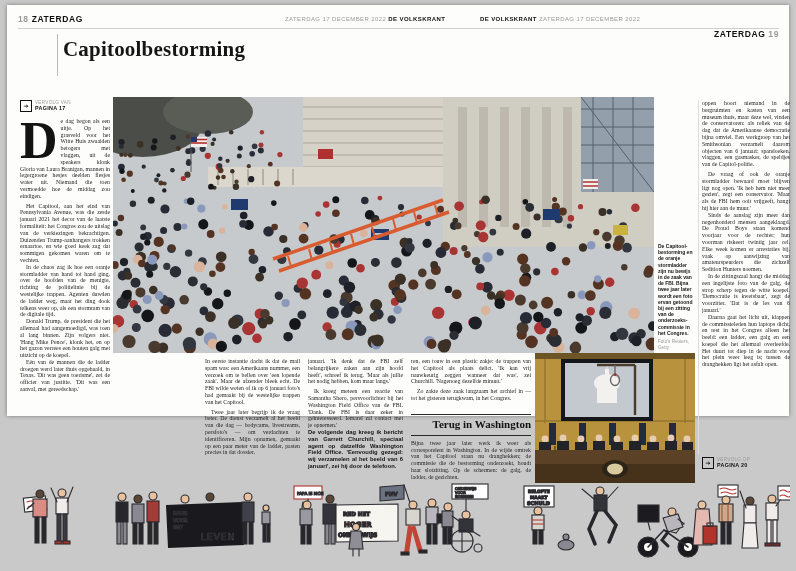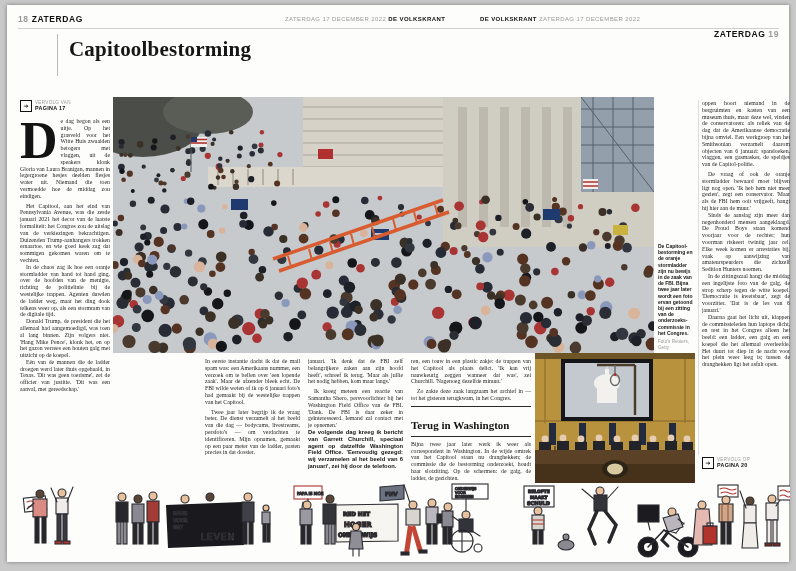--- a/index.html
+++ b/index.html
@@ -1,37 +1,37 @@
 <!DOCTYPE html>
 <html><head>
 <meta charset="utf-8">
 <style>
   html,body{margin:0;padding:0;background:#c9c9c9;width:796px;height:571px;overflow:hidden;
             font-family:"Liberation Sans",sans-serif;}
-  #sheet{position:absolute;left:7px;top:5px;width:782px;height:557px;background:#fdfdfc;
+  #sheet{position:absolute;left:7px;top:5px;width:782px;height:411px;background:#fdfdfc;
          box-shadow:0 0 4px rgba(0,0,0,.4);}
   .abs{position:absolute;}
   
   .folio{font-size:6px;letter-spacing:.4px;color:#9a9a9a;white-space:nowrap;}
   .folio b{color:#111;}
   .pgsec{font-size:8.5px;font-weight:bold;letter-spacing:.6px;color:#111;white-space:nowrap;}
   .pgnum{color:#999;font-weight:bold;}
   .hrule{height:1px;background:#cfcfcf;}
   
   #headline{font-family:"Liberation Serif",serif;font-weight:bold;font-size:21px;color:#161616;
             letter-spacing:.2px;}
   .vbar{width:1px;background:#b9b9b9;}
   
   .col{overflow:hidden;}
   .col p{font:5.8px/6.8px "Liberation Serif",serif;text-align:justify;margin:0 0 3px;color:#222326;}
   .col p.ind{text-indent:6px;margin:0;}
   .boldlead{font:bold 5.8px/6.8px "Liberation Sans",sans-serif !important;color:#141416 !important;}
   .dropcap{float:left;font:bold 52px/42px "Liberation Serif",serif;color:#131313;margin:2px 3px 0 0;}
   .sechead{font:bold 11px/13px "Liberation Serif",serif;color:#131313;border-top:1px solid #2a2a2a;
-           border-bottom:1px solid #2a2a2a;padding:12px 0 4px;margin:4px 0 4px;}
+           border-bottom:1px solid #2a2a2a;padding:3px 0 4px;margin:12px 0 4px;text-align:right;}
   
   .marker{display:flex;align-items:flex-start;gap:3px;}
   .marker .box{width:10px;height:10px;border:1.2px solid #111;display:flex;align-items:center;
                justify-content:center;font-size:6px;color:#111;line-height:1;}
   .marker .l1{font-size:4.6px;color:#9a9a9a;letter-spacing:.3px;}
   .marker .l2{font-size:5.4px;color:#111;font-weight:bold;letter-spacing:.3px;}
   
   #caption{font:bold 5px/6.2px "Liberation Sans",sans-serif;color:#141416;}
   #caption .credit{font-weight:normal;color:#9a9a9a;margin-top:3px;font-size:4.6px;}
   svg text{font-family:"DejaVu Sans",sans-serif;}
@@ -53,21 +53,21 @@
     <b>DE VOLKSKRANT</b>
     <span>ZATERDAG 17 DECEMBER 2022</span>
   </div>
   <div class="abs pgsec" style="right:10px;top:24px;">
     <span>ZATERDAG</span>
     <span class="pgnum">19</span>
   </div>
   <div class="abs hrule" style="left:11px;right:10px;top:23px;"></div>
 
   <div class="abs vbar" style="left:50px;top:29px;height:42px;"></div>
-  <div class="abs" id="headline" style="left:62px;top:32px;">Capitoolbestorming</div>
+  <div class="abs" id="headline" style="left:56px;top:32px;">Capitoolbestorming</div>
 
   <div class="abs marker" style="left:13px;top:95px;">
     <div class="box">➔</div>
     <div>
       <div class="l1">VERVOLG VAN</div>
       <div class="l2">PAGINA 17</div>
     </div>
   </div>
   <div class="abs col" style="left:13px;top:113px;width:90px;height:362px;">
     <p><span class="dropcap">D</span><span>e dag begon als een uitje. Op het grasveld voor het Witte Huis zwaaiden betogers met vlaggen, uit de speakers klonk Gloria van Laura Branigan, mannen in legergroene hesjes deelden flesjes water uit. Niemand die toen vermoedde hoe de middag zou eindigen.</span></p>

